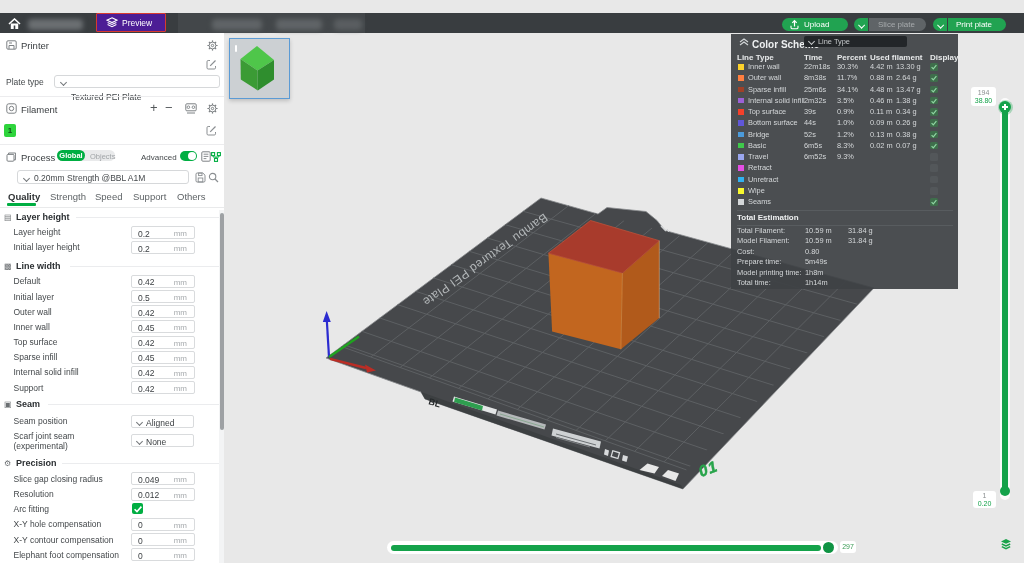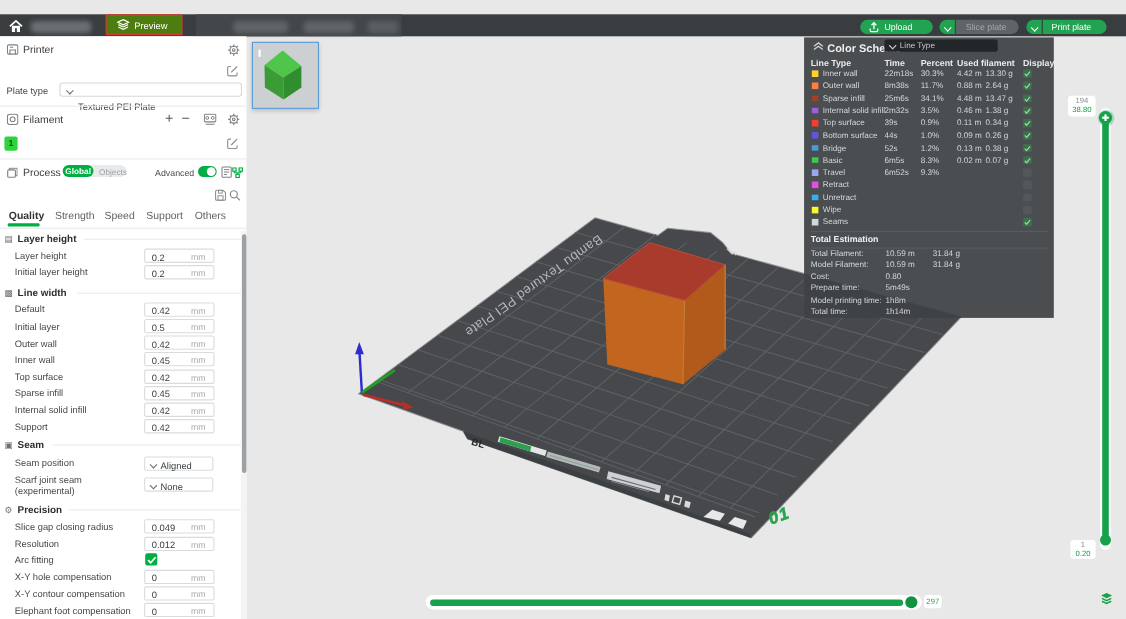--- a/index.html
+++ b/index.html
@@ -14,21 +14,21 @@
 <div class="abs" style="left:0;top:13px;width:1024px;height:20px;background:#393d40">
  <span class="abs" style="left:8px;top:5px"><svg width="13" height="12" viewBox="0 0 13 12">
           <path d="M1 6L6.5 1L12 6" fill="none" stroke="#fff" stroke-width="1.6"></path>
           <path d="M2.8 5.4V11h2.9V7.6h1.6V11h2.9V5.4" fill="#fff"></path>
         </svg></span>
  <span class="blur" style="left:28px;top:6px;width:55px;height:11px;background:#6b6f72"></span>
  <div class="abs" style="left:178px;top:0px;width:187px;height:20px;background:#43474a"></div>
  <span class="blur" style="left:212px;top:6px;width:50px;height:11px;background:#606467"></span>
  <span class="blur" style="left:276px;top:6px;width:46px;height:11px;background:#606467"></span>
  <span class="blur" style="left:334px;top:6px;width:28px;height:11px;background:#5a5e61"></span>
- <div class="abs" style="left:96px;top:-0.5px;width:68px;height:17.5px;background:#4d7c0f;border:1.5px solid #d93a30;border-radius:1px">
+ <div class="abs" style="left:96px;top:-0.5px;width:68px;height:17.5px;background:#4c1d95;border:1.5px solid #d93a30;border-radius:1px">
    <span class="abs" style="left:9px;top:3.5px"><svg width="12" height="11" viewBox="0 0 12 11">
             <path d="M6 0.8L11 3.2L6 5.6L1 3.2Z" fill="none" stroke="#fff" stroke-width="1.1"></path>
             <path d="M1.6 5.4L6 7.5L10.4 5.4" fill="none" stroke="#fff" stroke-width="1.1"></path>
             <path d="M1.6 7.6L6 9.7L10.4 7.6" fill="none" stroke="#fff" stroke-width="1.1"></path>
           </svg></span>
    <span class="abs" style="left:25px;top:4px;color:#fff;font-size:8.5px">Preview</span>
  </div>
  <div class="abs" style="left:782px;top:5px;width:66px;height:13px;background:#21a351;border-radius:7px">
    <span class="abs" style="left:7px;top:1px"><svg width="11" height="11" viewBox="0 0 11 11">
             <path d="M5.5 7.6V1.8M3.3 3.9L5.5 1.6L7.7 3.9" fill="none" stroke="#fff" stroke-width="1.2"></path>
@@ -132,20 +132,24 @@
           <line x1="2.6" y1="3.2" x2="7.4" y2="3.2" stroke="#7d8184" stroke-width="0.9"></line>
           <line x1="2.6" y1="5.4" x2="7.4" y2="5.4" stroke="#7d8184" stroke-width="0.9"></line>
           <line x1="2.6" y1="7.6" x2="5.4" y2="7.6" stroke="#7d8184" stroke-width="0.9"></line>
         </svg></span>
  <span class="abs" style="left:211px;top:119px"><svg width="10" height="10" viewBox="0 0 10 10">
           <rect x="0.6" y="0.6" width="3" height="3" fill="none" stroke="#00ae42" stroke-width="1.1"></rect>
           <rect x="6.4" y="0.6" width="3" height="3" fill="none" stroke="#00ae42" stroke-width="1.1"></rect>
           <rect x="3.5" y="6.4" width="3" height="3" fill="none" stroke="#00ae42" stroke-width="1.1"></rect>
           <path d="M2.1 3.6V5h5.8V3.6M5 5v1.4" fill="none" stroke="#00ae42" stroke-width="1"></path>
         </svg></span>
+ <div class="abs" style="left:17px;top:137px;width:172px;height:14px;border:1px solid #d6d8da;border-radius:3px;box-sizing:border-box">
+   <span class="chevd" style="left:6px;top:5px"></span>
+        <span class="abs" style="left:16px;top:2px">0.20mm Strength @BBL A1M</span>
+      </div>
  <span class="abs" style="left:195px;top:139px"><svg width="11" height="11" viewBox="0 0 11 11">
           <path d="M1 2.2A1.2 1.2 0 0 1 2.2 1h5.6L10 3.2v5.6A1.2 1.2 0 0 1 8.8 10H2.2A1.2 1.2 0 0 1 1 8.8z" fill="none" stroke="#8b8f92" stroke-width="1"></path>
           <rect x="3.2" y="6" width="4.6" height="4" fill="none" stroke="#8b8f92" stroke-width="0.9"></rect>
           <rect x="3.6" y="1" width="3.4" height="2.6" fill="none" stroke="#8b8f92" stroke-width="0.9"></rect>
         </svg></span>
  <span class="abs" style="left:208px;top:139px"><svg width="11" height="11" viewBox="0 0 11 11">
           <circle cx="4.6" cy="4.6" r="3.2" fill="none" stroke="#8b8f92" stroke-width="1.1"></circle>
           <line x1="7" y1="7" x2="10" y2="10" stroke="#8b8f92" stroke-width="1.2"></line>
         </svg></span>
  <b class="abs" style="left:8px;top:158px;font-size:9.5px;color:#2f3335">Quality</b>

